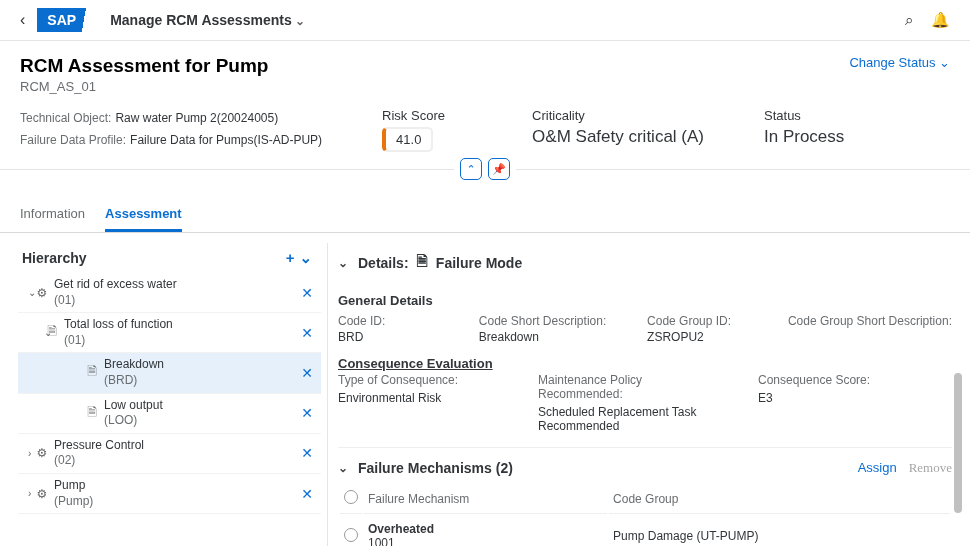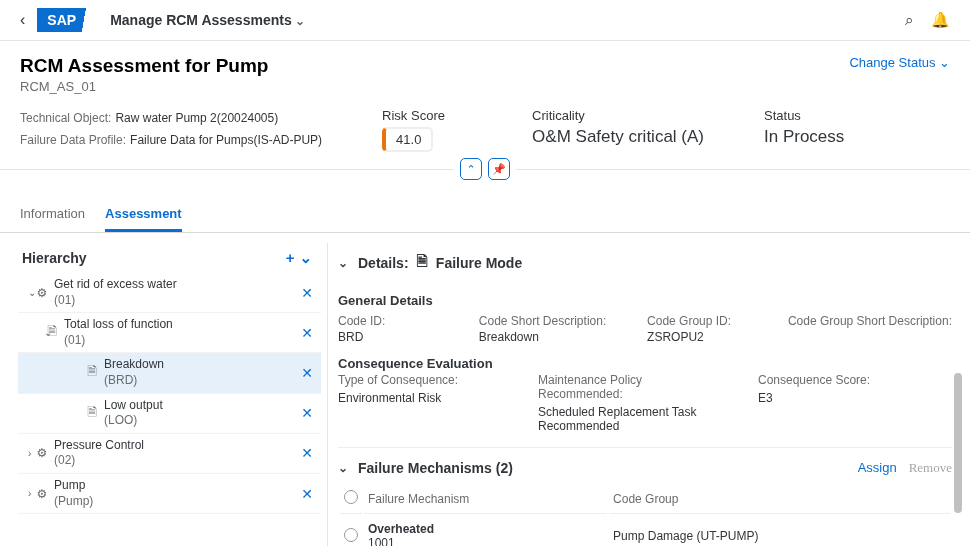--- a/index.html
+++ b/index.html
@@ -53,21 +53,21 @@
 .pad1 { padding-left: 8px; } .pad2 { padding-left: 24px; } .pad4 { padding-left: 64px; }
 
 .panel-right { flex: 1; position: relative; }
 .sec-title { display: flex; align-items: center; gap: 8px; font-size: 14px; font-weight: 600; padding: 8px 0; }
 .sec-title .chev { color: #444; cursor: pointer; font-size: 12px; width: 12px; }
 .sub-head { font-size: 13px; font-weight: 600; color: #32363a; margin: 10px 0 6px; }
 .fields { display: flex; justify-content: space-between; font-size: 12px; margin-bottom: 6px; }
 .fld { min-width: 100px; }
 .fld .fl { color: #6a6d70; margin-bottom: 2px; }
 .fld .fv { color: #32363a; }
-.conseq-head { display: flex; justify-content: space-between; align-items: center; margin-top: 12px; }
+.conseq-head { display: flex; justify-content: space-between; align-items: center; margin-top: 12px; text-decoration: underline; }
 .btn-out { border: 1px solid #0a6ed1; color: #0a6ed1; background: #fff; padding: 4px 10px; border-radius: 4px; font-size: 12px; cursor: pointer; margin-left: 6px; }
 .cols3 { display: flex; gap: 40px; font-size: 12px; margin-top: 2px; }
 .cols3 .col .cl { color: #6a6d70; margin-bottom: 4px; }
 
 .mech-head { display: flex; justify-content: space-between; align-items: center; border-top: 1px solid #eee; padding-top: 12px; margin-top: 14px; }
 .link { color: #0a6ed1; cursor: pointer; font-size: 13px; margin-left: 12px; }
 .link.dis { color: #a6a6a6; cursor: default; font-family: Liberation Serif, serif; }
 .tbl { width: 100%; font-size: 12px; margin-top: 6px; }
 .tbl th { text-align: left; color: #6a6d70; font-weight: normal; padding: 6px 4px; border-bottom: 1px solid #eee; }
 .tbl td { padding: 6px 4px; border-bottom: 1px solid #f2f2f2; vertical-align: middle; }

